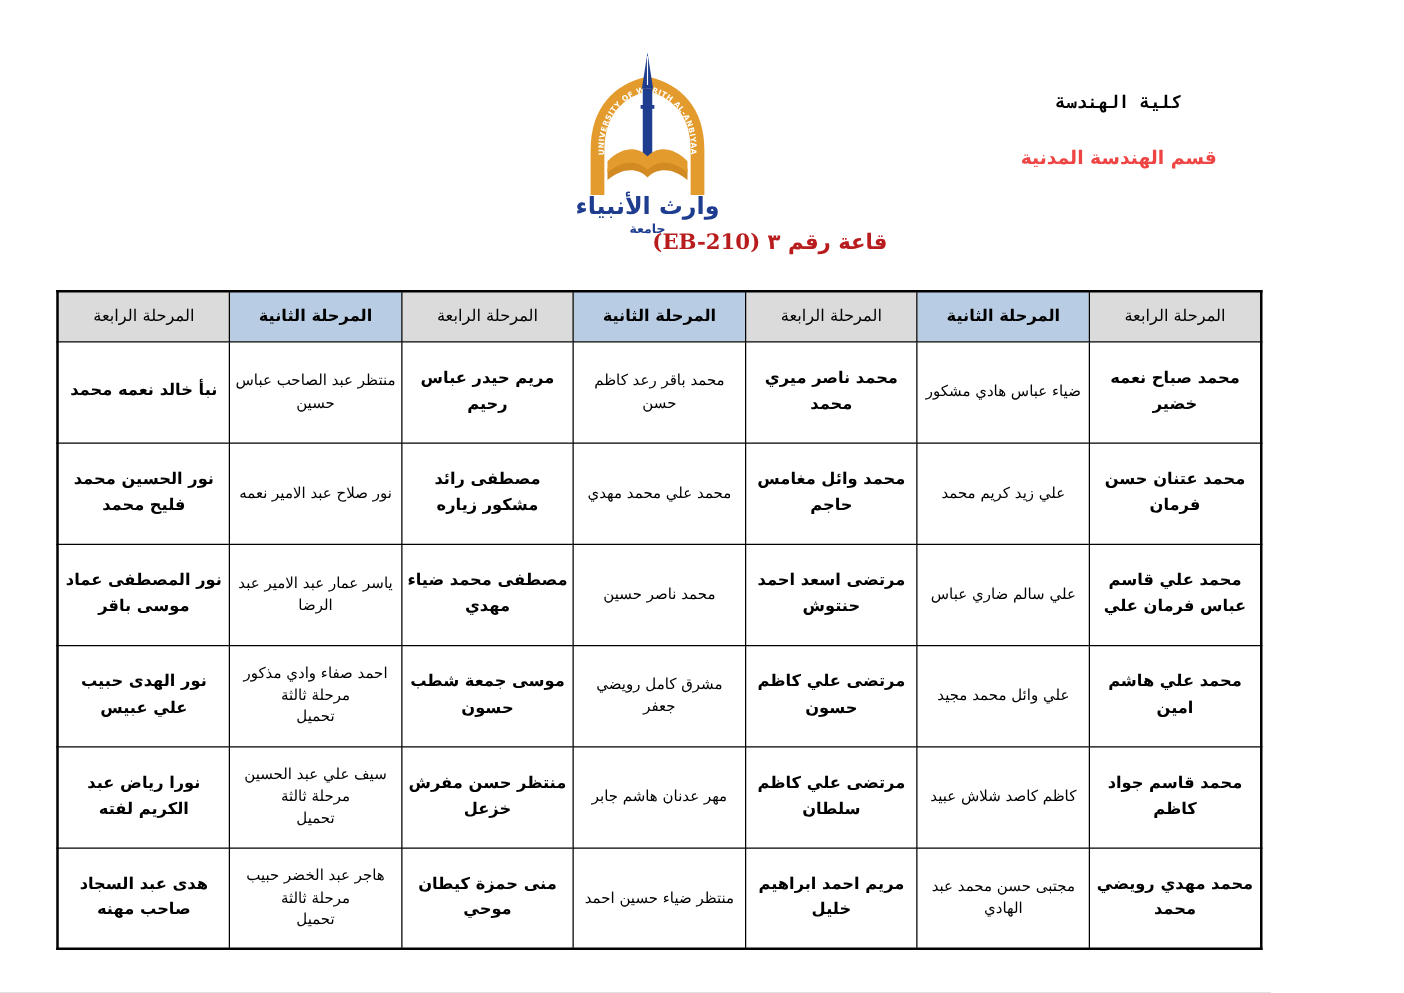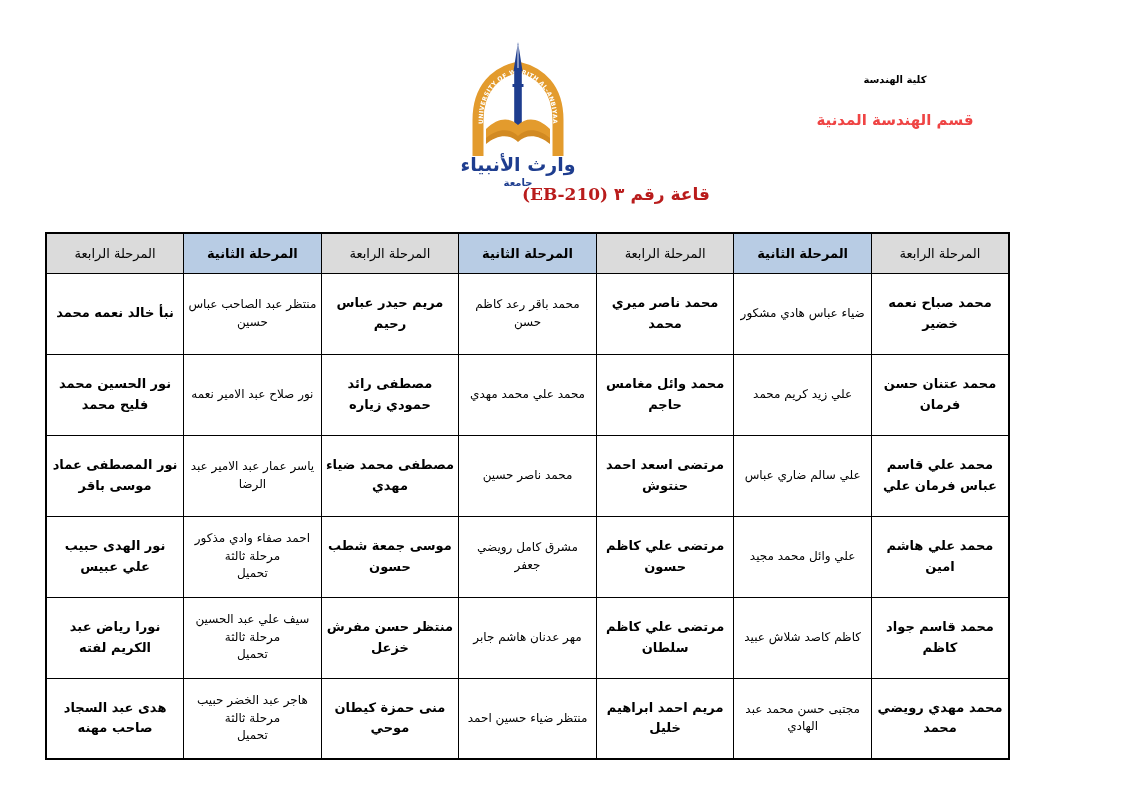--- a/index.html
+++ b/index.html
@@ -7,21 +7,21 @@
   .page {
     position:relative; width:1123px; height:794px; margin:0 auto;
     background:#ffffff; overflow:hidden;
   }
 
   
   .college-block {
     position:absolute; top:74px; right:128px; width:200px;
     text-align:center; direction:rtl;
   }
-  .college-line1 { font-size:10px; font-weight:bold; color:#000; }
+  .college-line1 { font-size:14px; font-weight:bold; color:#000;font-family:Liberation Mono, monospace; }
   .college-line2 { font-size:15px; font-weight:bold; color:#ef4444; margin-top:26px; }
 
   
   .logo-wrap { position:absolute; top:40px; left:456px; width:124px; height:150px; }
 
   
   .room-title {
     position:absolute; top:184px; left:410px; width:300px;
     text-align:right; direction:rtl;
     font-size:17px; font-weight:bold; color:#b91c1c;
@@ -106,21 +106,21 @@
           <td class="second">محمد باقر رعد كاظم حسن</td>
           <td class="fourth">مريم حيدر عباس رحيم</td>
           <td class="second">منتظر عبد الصاحب عباس حسين</td>
           <td class="fourth">نبأ خالد نعمه محمد</td>
         </tr>
         <tr>
           <td class="fourth">محمد عتنان حسن فرمان</td>
           <td class="second">علي زيد كريم محمد</td>
           <td class="fourth">محمد وائل مغامس حاجم</td>
           <td class="second">محمد علي محمد مهدي</td>
-          <td class="fourth">مصطفى رائد حمودي زياره</td>
+          <td class="fourth">مصطفى رائد مشكور زياره</td>
           <td class="second">نور صلاح عبد الامير نعمه</td>
           <td class="fourth">نور الحسين محمد فليح محمد</td>
         </tr>
         <tr>
           <td class="fourth">محمد علي قاسم عباس فرمان علي</td>
           <td class="second">علي سالم ضاري عباس</td>
           <td class="fourth">مرتضى اسعد احمد حنتوش</td>
           <td class="second">محمد ناصر حسين</td>
           <td class="fourth">مصطفى محمد ضياء مهدي</td>
           <td class="second">ياسر عمار عبد الامير عبد الرضا</td>

